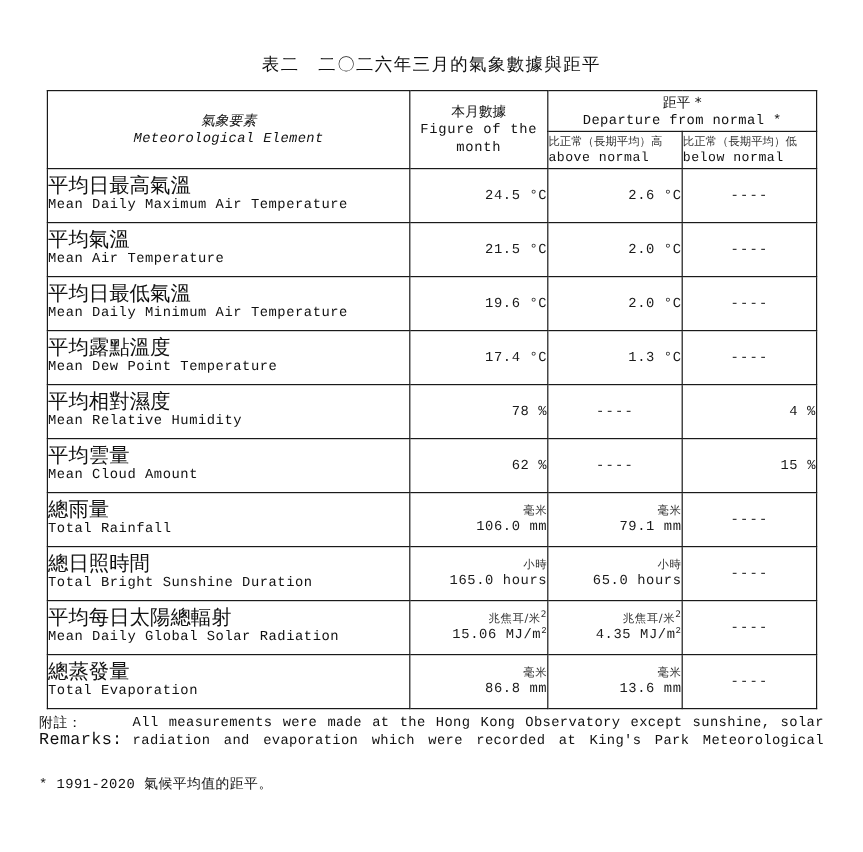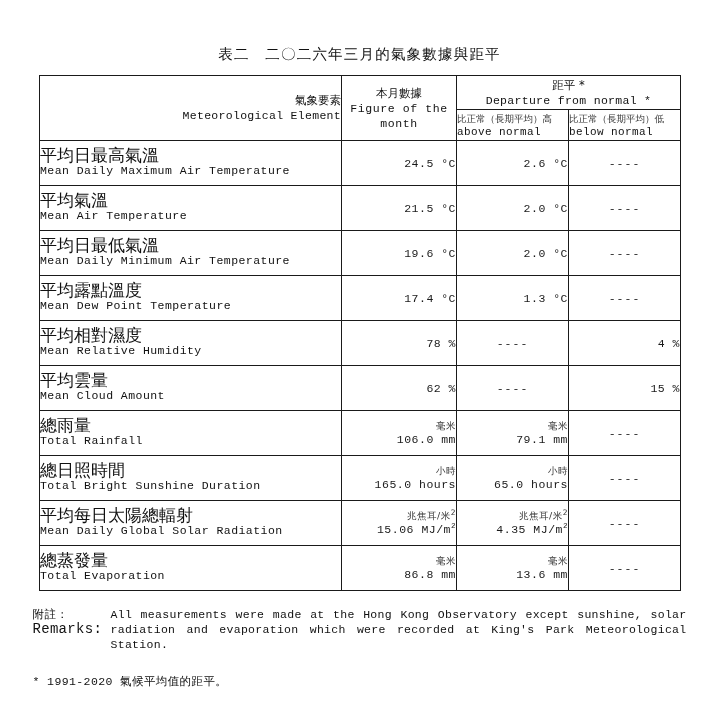--- a/index.html
+++ b/index.html
@@ -63,21 +63,22 @@
 
   col.c-elem  { width: 302px; }
   col.c-fig   { width: 115px; }
   col.c-above { width: 112px; }
   col.c-below { width: 112px; }
 
   
   .h-elem {
     height: 63px;
     padding: 0 0 0 12px;
-    text-align: right;
+    text-align: center;
+    font-style: italic;
   }
   .h-fig {
     height: 63px;
     text-align: center;
     padding: 0 4px;
   }
   .h-dep-top {
     height: 33px;
     text-align: center;
     padding: 0 4px;
@@ -156,21 +157,21 @@
   .r-val .num sup,
   .r-val .unit-zh sup {
     font-size: 7.5px;
     vertical-align: super;
     line-height: 0;
   }
   .r-val.single { line-height: 36px; }
 
   
   .remarks {
-    margin: 16px auto 0 auto;
+    margin: 4px auto 0 auto;
     width: 655px;
     position: relative;
     padding-left: 1px;
   }
   .rm-row {
     display: flex;
     align-items: flex-start;
   }
   .rm-label {
     width: 78px;
@@ -419,21 +420,20 @@
 
   <div class="remarks">
     <div class="rm-row">
       <div class="rm-label">
         <span class="zh">附註：</span>
         <span class="en">Remarks:</span>
       </div>
       <div class="rm-body">
         <span class="en l1">All measurements were made at the Hong Kong Observatory except sunshine, solar</span>
         <span class="en l2">radiation and evaporation which were recorded at King's Park Meteorological</span>
-        <span class="en">Station.</span>
       </div>
     </div>
   </div>
 
   <div class="footnotes">
     <div class="fn">* 1991-2020 氣候平均值的距平。</div>
 
   </div>
 
 </div>

